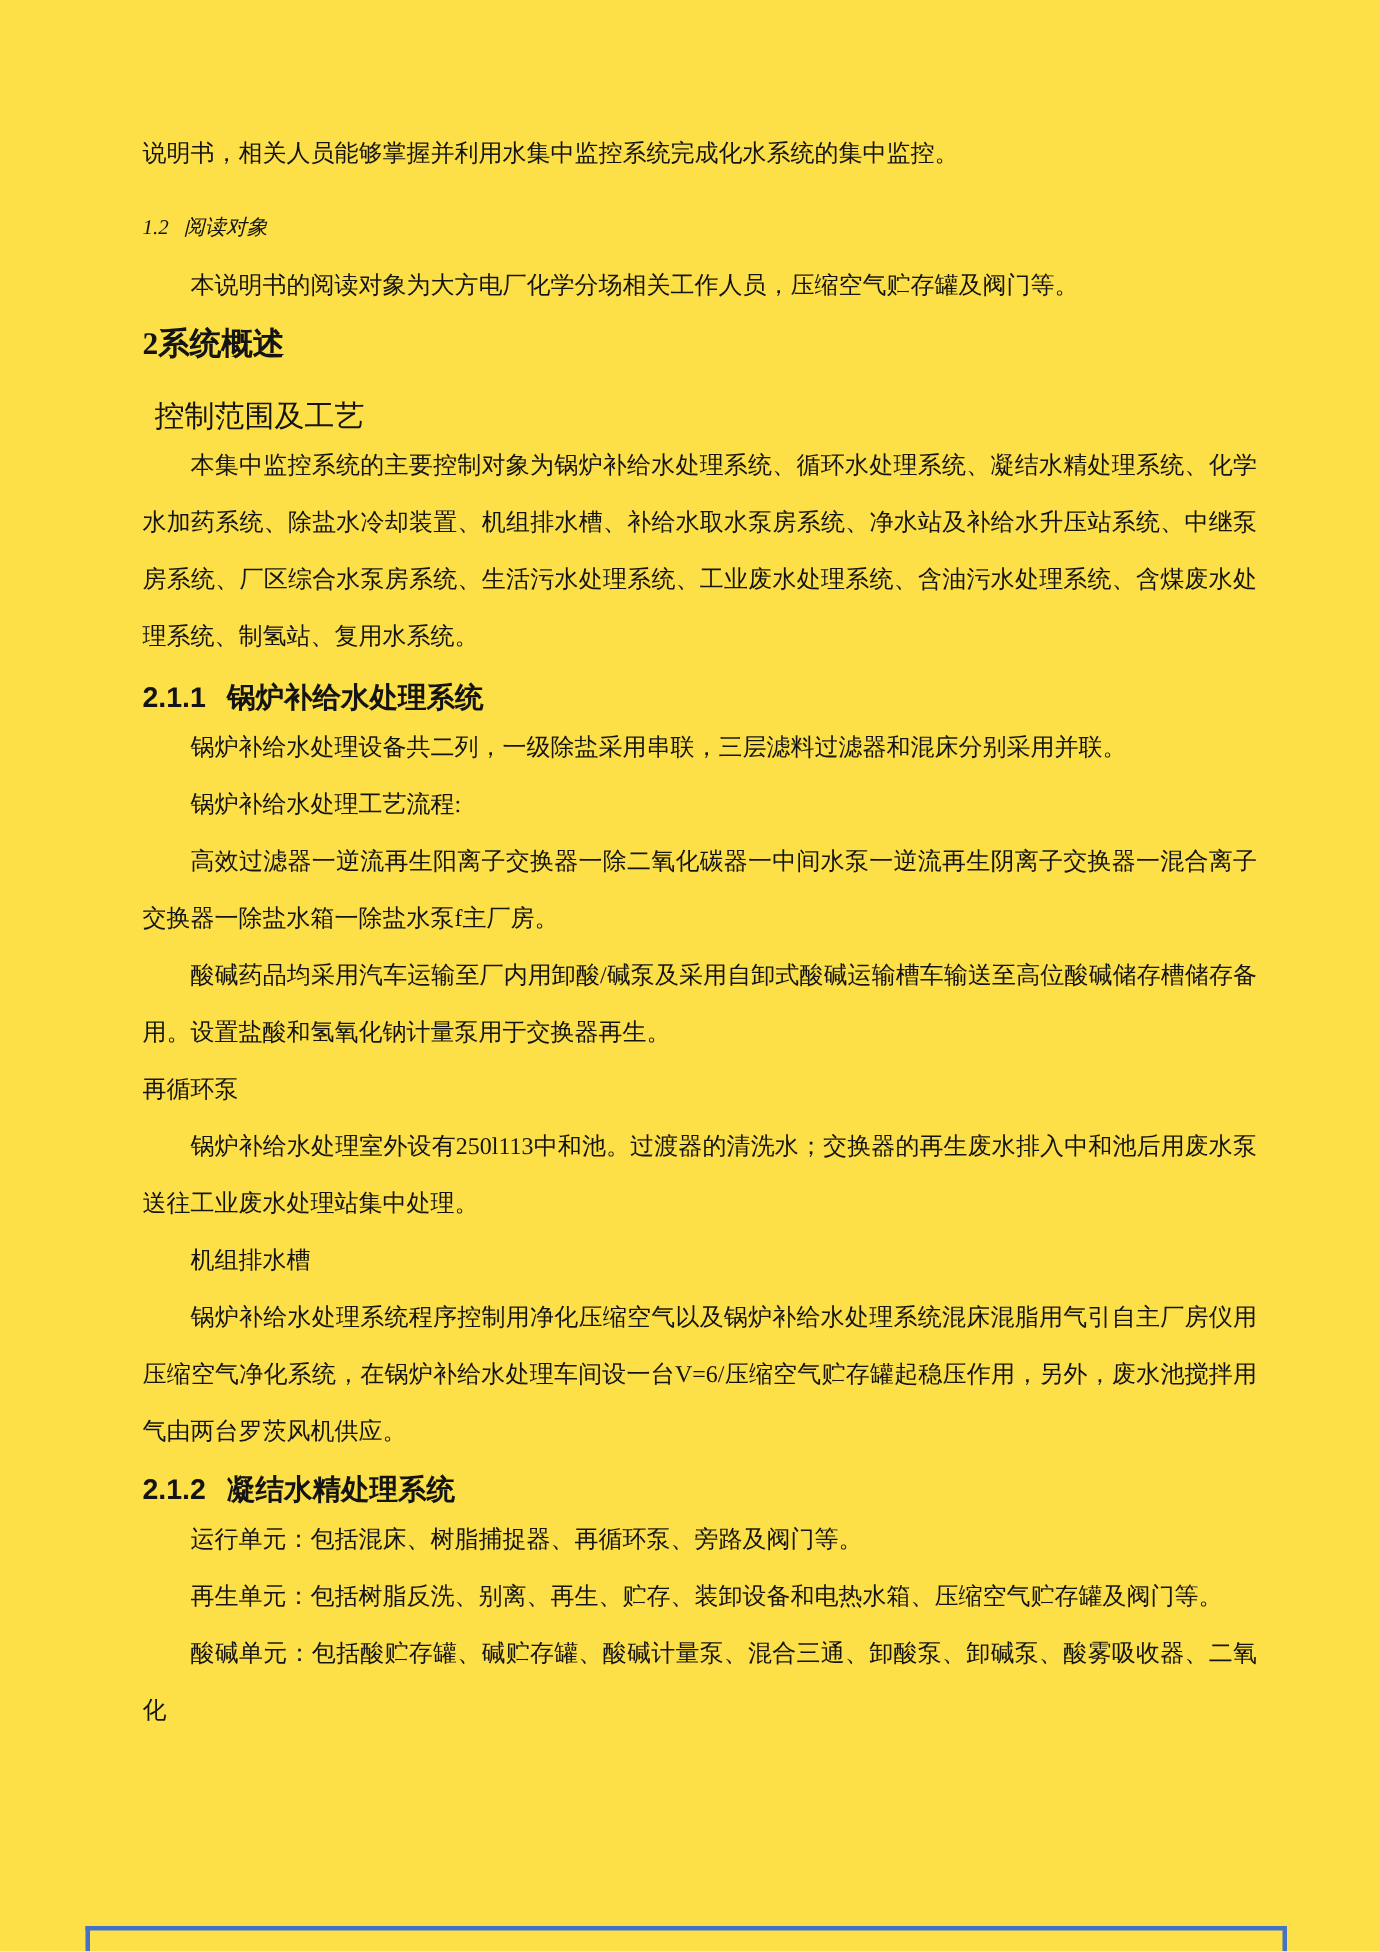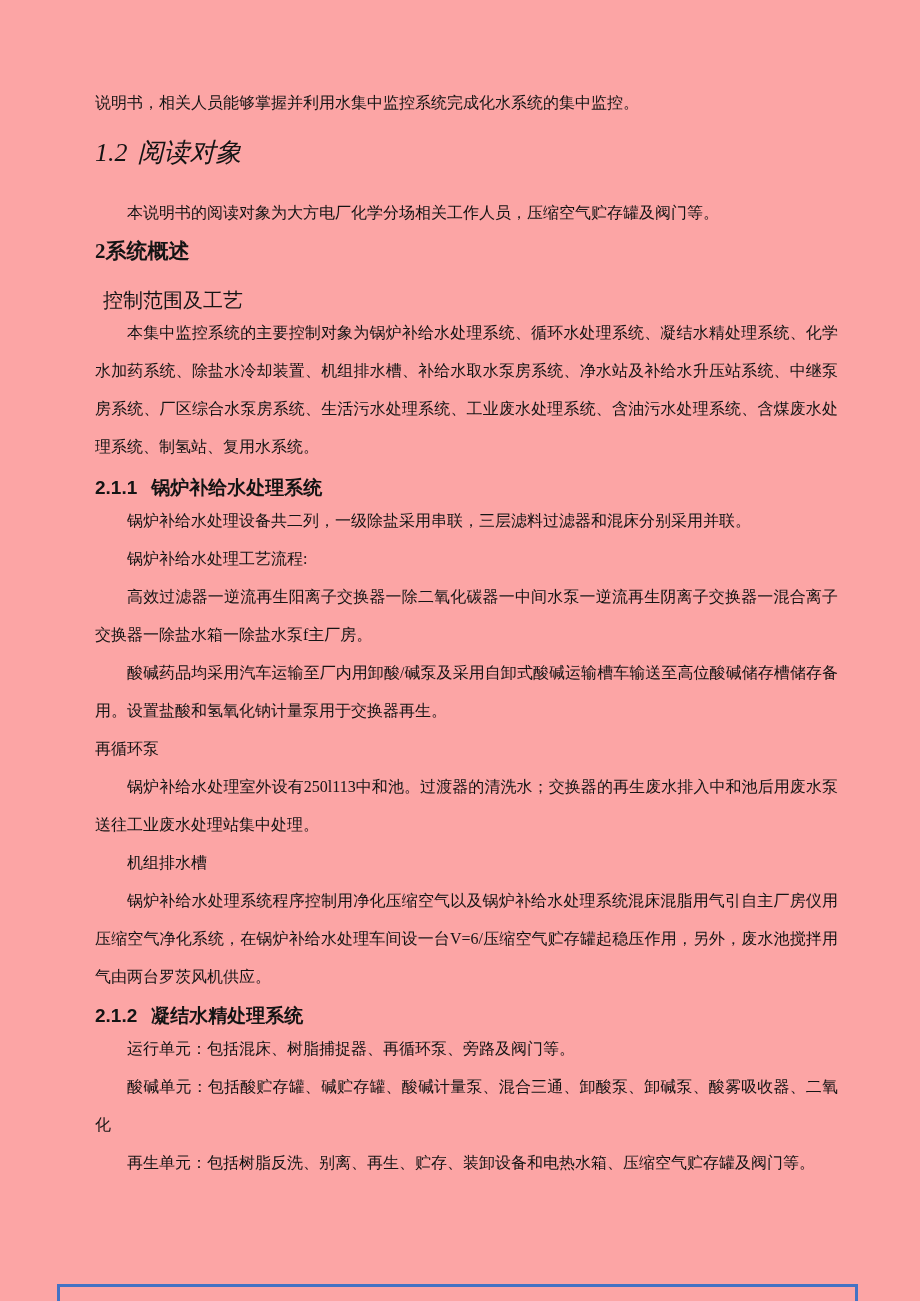--- a/index.html
+++ b/index.html
@@ -2,43 +2,43 @@
 <html><head>
 <meta charset="utf-8">
 <style>
   * { margin: 0; padding: 0; box-sizing: border-box; }
   html, body { background: #ffffff; }
   .page {
     position: relative;
     width: 920px;
     height: 1301px;
     margin: 0 auto;
-    background: #fca5a5;
+    background: #fde047;
     color: #141414;
     font-family: "Liberation Serif", "DejaVu Serif", serif;
     overflow: hidden;
   }
   .content {
     padding: 84px 82px 0 95px;
   }
   p.body {
     font-size: 16px;
     line-height: 38px;
     text-align: justify;
     text-justify: inter-ideograph;
     margin: 0;
   }
   p.indent { text-indent: 2em; }
 
   h2.kai {
-    font-size: 26px;
+    font-size: 14px;
     font-weight: normal;
     font-style: italic;
     line-height: 30px;
-    margin: 16px 0 26px 0;
+    margin: 16px 0 4px 0;
     font-family: "Liberation Serif", "DejaVu Serif", serif;
   }
   h2.kai .num { margin-right: 10px; }
 
   h1.chapter {
     font-size: 21px;
     font-weight: bold;
     line-height: 30px;
     margin: 4px 0 0 0;
     font-family: "Liberation Serif", "DejaVu Serif", serif;
@@ -109,19 +109,19 @@
     <p class="body indent">锅炉补给水处理室外设有250l113中和池。过渡器的清洗水；交换器的再生废水排入中和池后用废水泵送往工业废水处理站集中处理。</p>
 
     <p class="body indent">机组排水槽</p>
     <p class="body indent">锅炉补给水处理系统程序控制用净化压缩空气以及锅炉补给水处理系统混床混脂用气引自主厂房仪用压缩空气净化系统，在锅炉补给水处理车间设一台V=6/压缩空气贮存罐起稳压作用，另外，废水池搅拌用气由两台罗茨风机供应。</p>
 
     <h3 class="sub second">
       <span class="num">2.1.2</span><span>凝结水精处理系统</span>
     </h3>
 
     <p class="body indent">运行单元：包括混床、树脂捕捉器、再循环泵、旁路及阀门等。</p>
+    <p class="body indent">再生单元：包括树脂反洗、别离、再生、贮存、装卸设备和电热水箱、压缩空气贮存罐及阀门等。</p>
     <p class="body indent">酸碱单元：包括酸贮存罐、碱贮存罐、酸碱计量泵、混合三通、卸酸泵、卸碱泵、酸雾吸收器、二氧化</p>
-    <p class="body indent">再生单元：包括树脂反洗、别离、再生、贮存、装卸设备和电热水箱、压缩空气贮存罐及阀门等。</p>
 
   </div>
 
   <div class="bottom-frame"></div>
 </div>
 
 </body></html>

